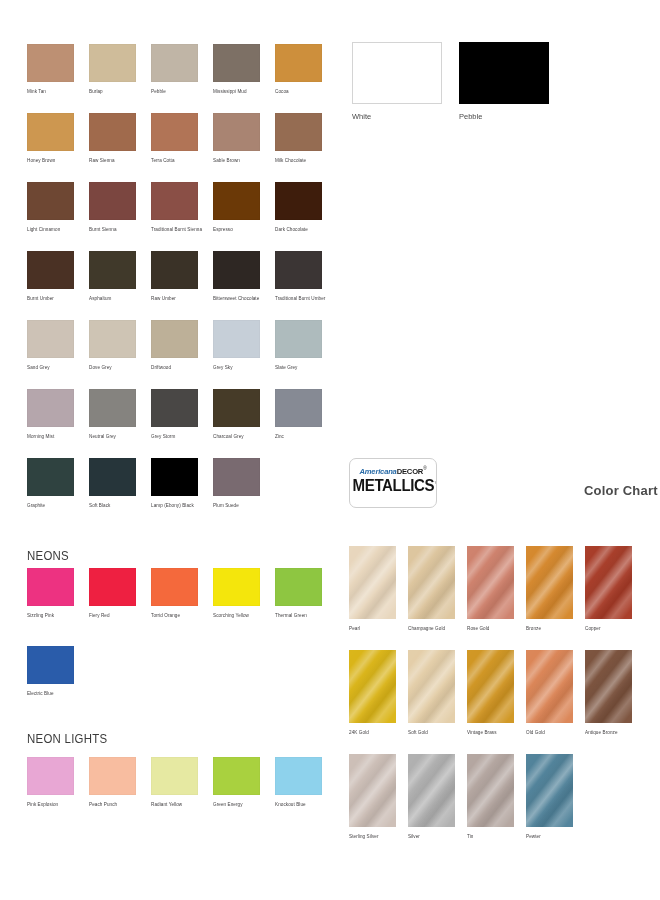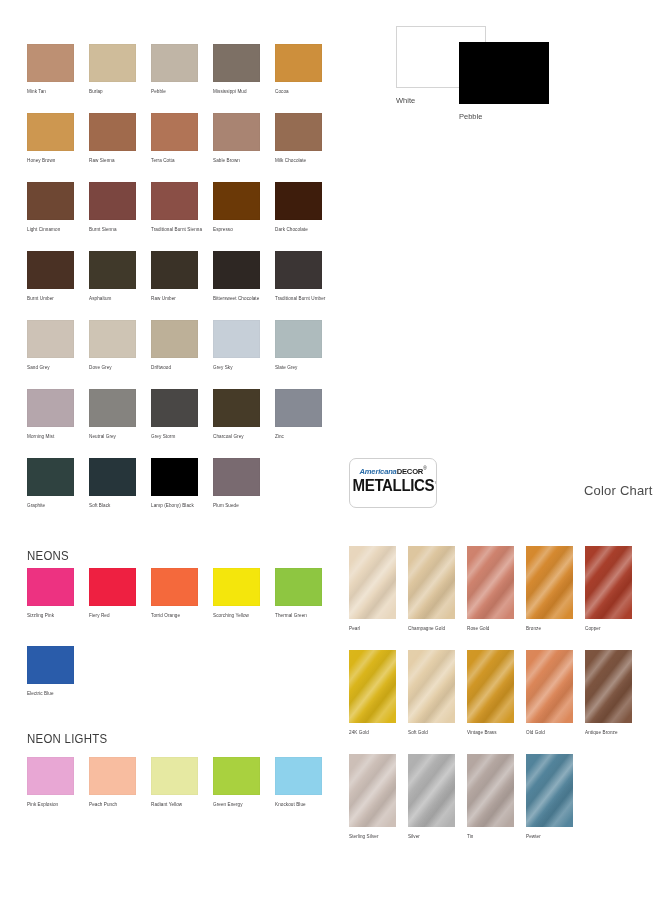--- a/index.html
+++ b/index.html
@@ -289,21 +289,21 @@
     <div class="swatch-cell" style="left: 151px; top: 458px;">
       <div class="chip" style="background: rgb(0, 0, 0);"></div>
       <div class="chip-label">Lamp (Ebony) Black</div>
     </div>
     <div class="swatch-cell" style="left: 213px; top: 458px;">
       <div class="chip" style="background: rgb(121, 106, 112);"></div>
       <div class="chip-label">Plum Suede</div>
     </div>
   </div>
 <div id="neutrals-large">
-    <div class="swatch-cell" style="left: 352px; top: 26px; margin-left: 44px;">
+    <div class="swatch-cell" style="left: 352px; top: 42px;">
       <div class="bigchip outlined" style="background: rgb(255, 255, 255);"></div>
       <div class="bigchip-label">White</div>
     </div>
     <div class="swatch-cell" style="left: 459px; top: 42px;">
       <div class="bigchip" style="background: rgb(0, 0, 0);"></div>
       <div class="bigchip-label">Pebble</div>
     </div>
   </div>
 
 <div class="section-heading" style="left:27px; top:548px;">NEONS</div>
@@ -360,21 +360,21 @@
 
 <div class="brand-badge">
   <div class="brand-line1">
     <span class="brand-americana">Americana</span><span class="brand-decor">DECOR</span><span class="brand-reg">®</span>
   </div>
   <div class="brand-line2">
     <span>METALLICS</span><span class="brand-tm">™</span>
   </div>
 </div>
 
-<div class="page-title" style="left:584px; top:483px;">Color Chart</div>
+<div class="page-title" style="left:584px; top:483px;font-weight:bold;">Color Chart</div>
 
 <div id="metallics">
     <div class="swatch-cell" style="left: 349px; top: 546px;">
       <div class="mchip" style="background: rgb(231, 213, 187);">
         <div class="sheen"></div>
         <div class="sheen2"></div>
       </div>
       <div class="chip-label">Pearl</div>
     </div>
     <div class="swatch-cell" style="left: 408px; top: 546px;">

